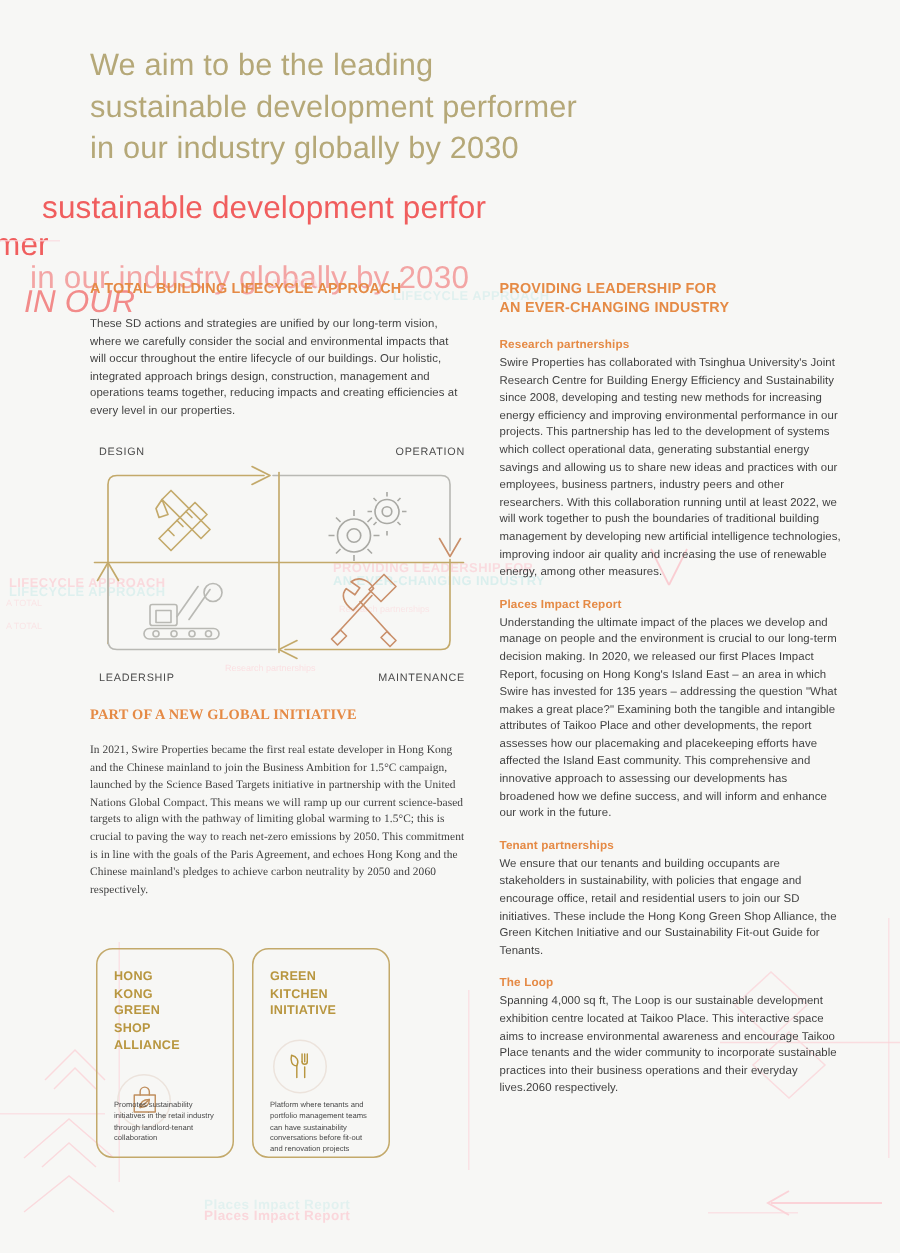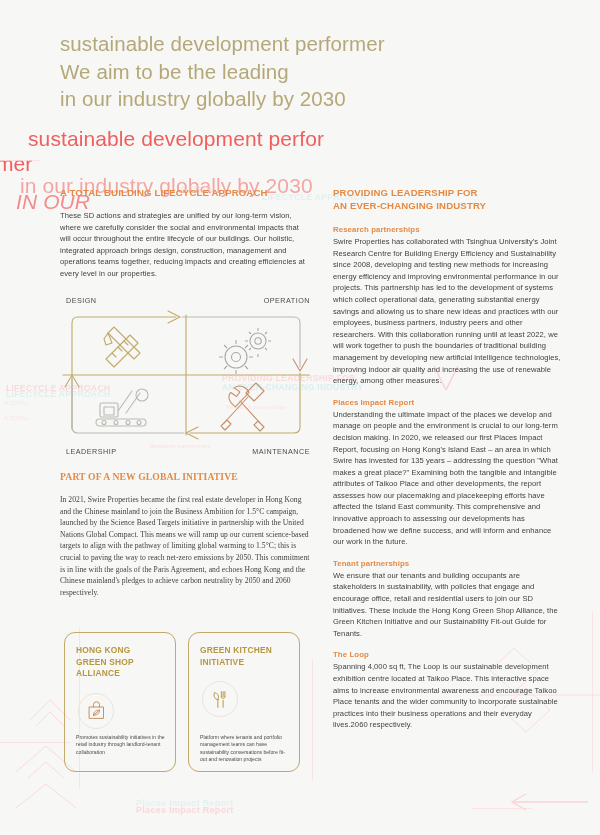--- a/index.html
+++ b/index.html
@@ -79,21 +79,21 @@
   .dl-demo{left:6px;bottom:0;}
   .dl-maint{right:2px;bottom:0;}
 
   .lifecycle-title{
     position:absolute;left:60px;top:470px;width:252px;font-family:Liberation Serif, serif;
   }
 
   
   .cards{position:absolute;left:64px;top:632px;display:flex;gap:12px;}
   .card{
-    width:112px;height:140px;
+    width:92px;height:140px;
     border:1px solid #c3a96a;border-radius:11px;
     box-sizing:border-box;padding:12px 27px 8px 11px;
     position:relative;background:transparent;
   }
   .card-title{
     font-size:8.4px;font-weight:bold;color:#b8963f;
     line-height:11.5px;letter-spacing:.2px;margin:0;
   }
   .card-icon{
     width:34px;height:34px;border-radius:50%;
@@ -164,22 +164,22 @@
     <g stroke="#fbc9cf" stroke-width="1.2" fill="none" opacity="0.9">
       <path d="M4 6 L16 30"></path>
         <path d="M16 30 L28 6"></path>
     </g>
   </svg>
 </div>
 
 <div class="page">
 
   <div class="hero">
+    <div>We aim to be the leading</div>
     <div>sustainable development performer</div>
-    <div>We aim to be the leading</div>
     <div>in our industry globally by 2030</div>
   </div>
 
   <div class="col-left">
     <h2 class="sec-title">A TOTAL BUILDING LIFECYCLE APPROACH</h2>
     <p class="body">These SD actions and strategies are unified by our long-term vision, where we carefully consider the social and environmental impacts that will occur throughout the entire lifecycle of our buildings. Our holistic, integrated approach brings design, construction, management and operations teams together, reducing impacts and creating efficiencies at every level in our properties.</p>
   </div>
 
   <div class="diagram">
     <div class="dlabel dl-design">DESIGN</div>

